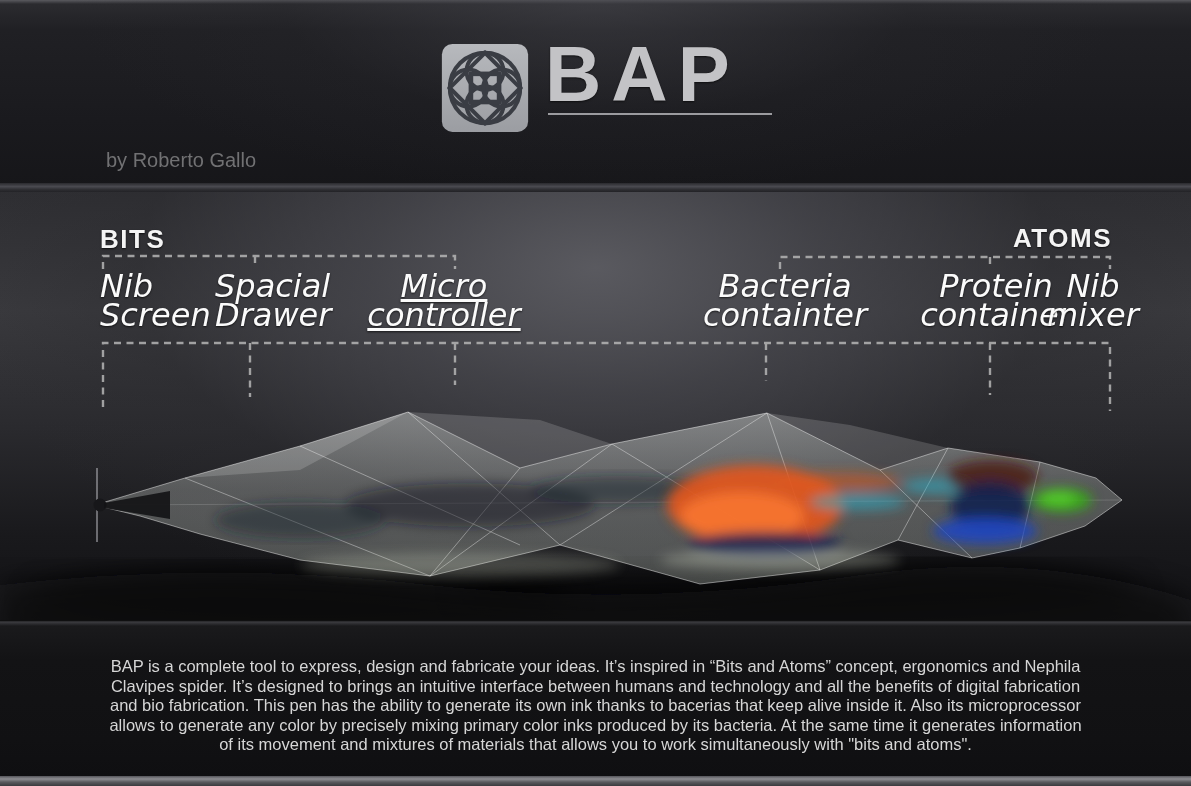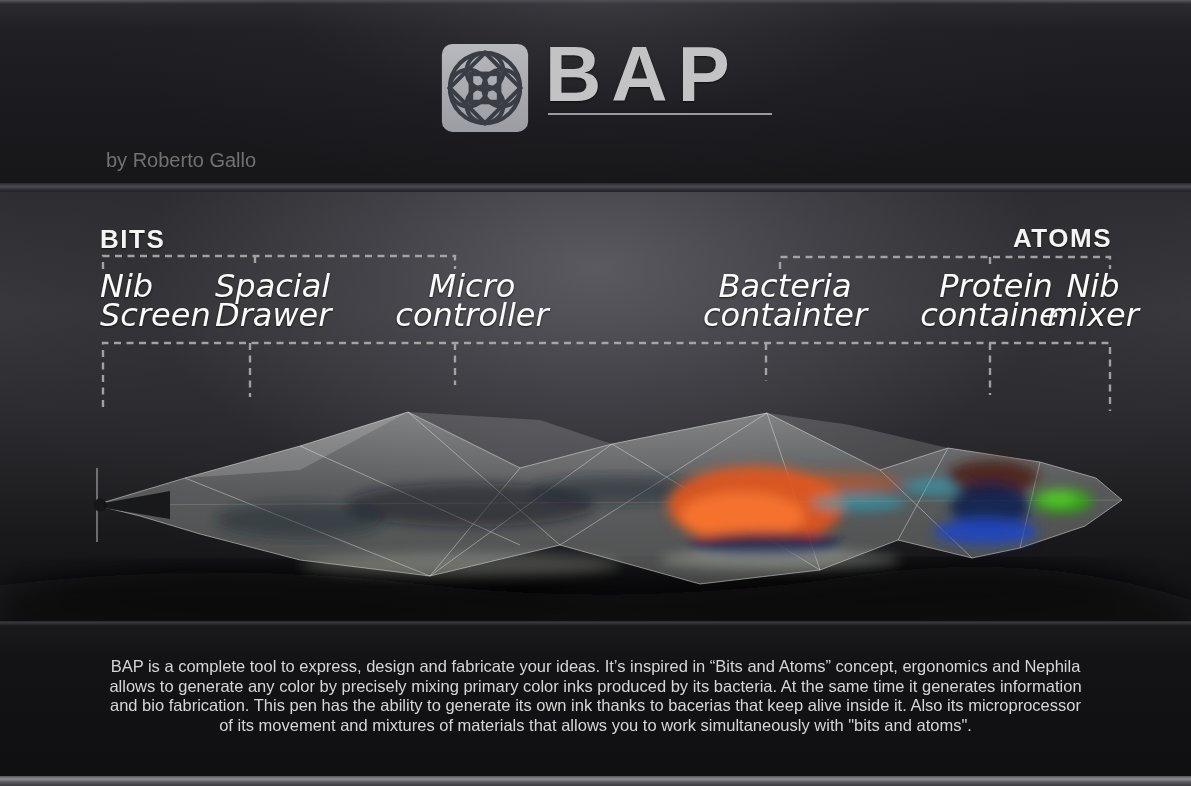--- a/index.html
+++ b/index.html
@@ -196,39 +196,40 @@
   <div class="sec-title sec-atoms">ATOMS</div>
 
   <div class="part-label lbl-left" style="left:100px;width:130px;">
     <div>Nib</div>
     <div>Screen</div>
   </div>
   <div class="part-label lbl-left" style="left:215px;width:140px;">
     <div>Spacial</div>
     <div>Drawer</div>
   </div>
-  <div class="part-label lbl-center" style="left:372px;width:200px;">
+  <div class="part-label lbl-center" style="left:344px;width:200px;text-decoration:underline;">
     <div>Micro</div>
     <div>controller</div>
   </div>
   <div class="part-label lbl-center" style="left:685px;width:200px;">
     <div>Bacteria</div>
     <div>containter</div>
   </div>
   <div class="part-label lbl-center" style="left:896px;width:200px;">
     <div>Protein</div>
     <div>container</div>
   </div>
   <div class="part-label lbl-center" style="left:1023px;width:140px;">
     <div>Nib</div>
     <div>mixer</div>
   </div>
 
   <div class="bottom-panel"></div>
   <div class="description">
     <div>BAP is a complete tool to express, design and fabricate your ideas. It’s inspired in “Bits and Atoms” concept, ergonomics and Nephila</div>
+    <div>Clavipes spider. It’s designed to brings an intuitive interface between humans and technology and all the benefits of digital fabrication</div>
+    <div>and bio fabrication. This pen has the ability to generate its own ink thanks to bacerias that keep alive inside it. Also its microprocessor</div>
     <div>allows to generate any color by precisely mixing primary color inks produced by its bacteria.  At the same time it generates information</div>
-    <div>and bio fabrication. This pen has the ability to generate its own ink thanks to bacerias that keep alive inside it. Also its microprocessor</div>
     <div>of its movement and mixtures of materials that allows you to work simultaneously with "bits and atoms".</div>
   </div>
   <div class="bottom-strip"></div>
 
 </div>
 
 </body></html>

